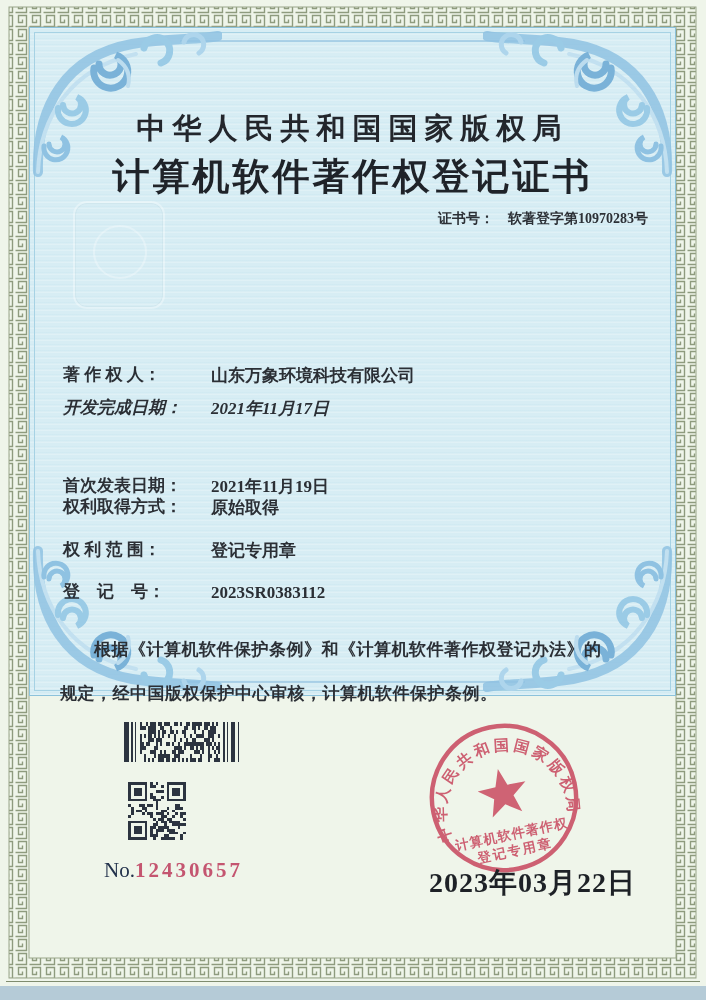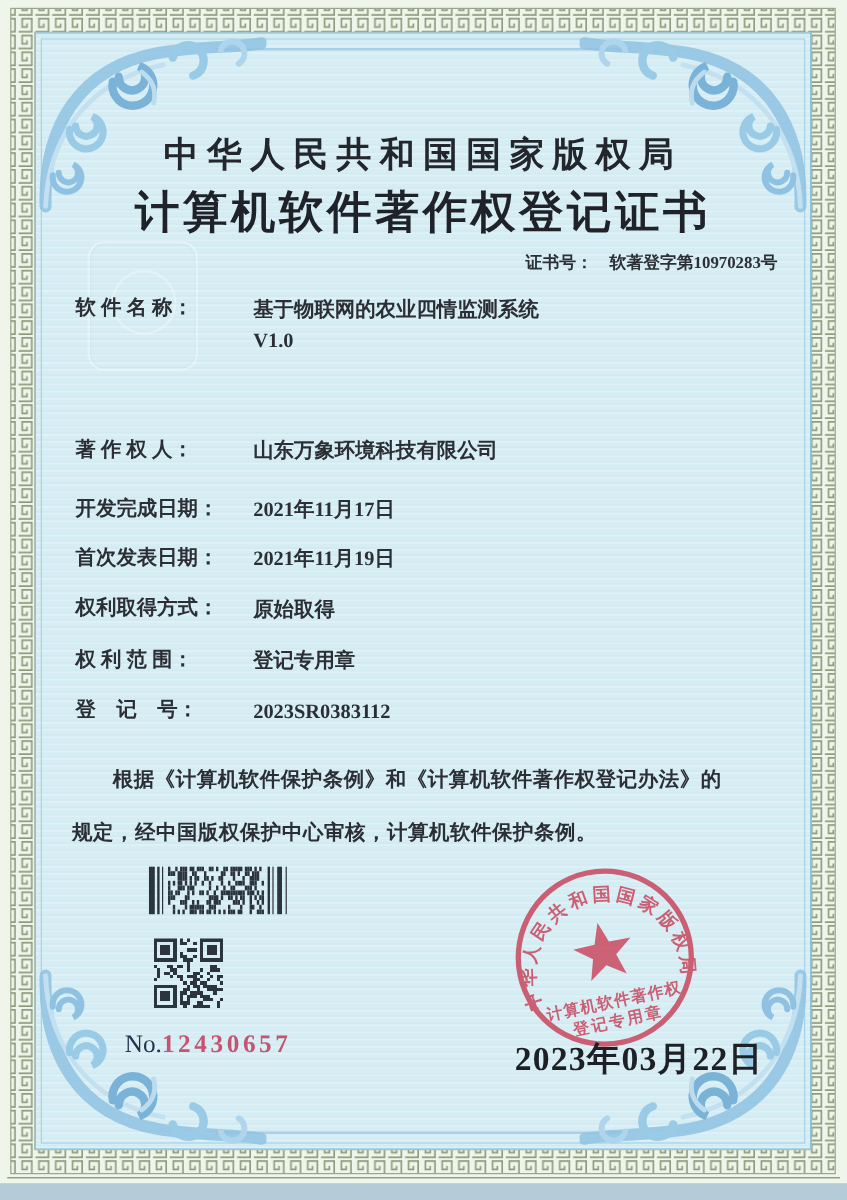--- a/index.html
+++ b/index.html
@@ -6,21 +6,21 @@
   .page{
     position:relative;width:706px;height:1000px;overflow:hidden;
     background:#eff5ea;
     font-family:"Liberation Serif","DejaVu Serif",serif;
   }
   .frame-svg{position:absolute;left:0;top:0;}
   .bottom-strip{position:absolute;left:0;bottom:0;width:706px;height:14px;background:#b5cbd7;}
   .bottom-line{position:absolute;left:6px;top:981px;width:694px;height:1px;background:#7f8c6e;}
 
   .content{
-    position:absolute;left:29px;top:27px;width:647px;height:931px;
+    position:absolute;left:29px;top:27px;width:647px;height:669px;
     background:#d7edf4;
     background-image:
       repeating-linear-gradient(0deg, rgba(255,255,255,.22) 0 1px, rgba(165,210,228,.10) 2px 3px, rgba(215,237,244,0) 3px 6px);
     border:1px solid #8cc2db;
     box-sizing:border-box;
   }
   .inner-line{position:absolute;left:4px;top:4px;right:4px;bottom:4px;border:1px solid #a6d2e4;pointer-events:none;}
 
   .corner{position:absolute;width:190px;height:150px;}
   .corner.tl{left:2px;top:2px;}
@@ -48,21 +48,21 @@
   }
   .cert-no{
     position:absolute;left:408px;top:182px;font-size:14px;font-weight:bold;color:#2c3036;white-space:nowrap;
   }
   .cert-no .gap{display:inline-block;width:14px;}
 
   .field{position:absolute;left:33px;font-size:17px;font-weight:bold;color:#2b2f35;white-space:nowrap;}
   .field .lbl{display:inline-block;width:148px;vertical-align:top;}
   .field .val{display:inline-block;vertical-align:top;line-height:26px;}
   .field .val .v2{display:block;}
-  .f1{top:217px;} .f2{top:299px;margin-top:36px;} .f3{top:384px;} .f4{top:425px;}
+  .f1{top:217px;} .f2{top:299px;margin-top:36px;} .f3{top:368px;font-style:italic;} .f4{top:446px;}
   .f5{top:467px;} .f6{top:510px;} .f7{top:552px;}
 
   .statement{
     position:absolute;left:30px;top:600px;width:592px;
     font-size:17px;font-weight:bold;color:#2b2f35;line-height:44px;letter-spacing:.5px;
   }
   .statement .l1{text-indent:2em;}
 
   .barcode{position:absolute;left:94px;top:694px;}
   .qrcode{position:absolute;left:98px;top:754px;}
@@ -150,23 +150,20 @@
     </svg>
 
     <div class="emboss"></div>
 
     <div class="authority">中华人民共和国国家版权局</div>
     <div class="cert-title">计算机软件著作权登记证书</div>
     <div class="cert-no">
       <span>证书号：</span><span class="gap"></span><span>软著登字第10970283号</span>
     </div>
 
-    <div class="field f1">
-      <span class="lbl">软 件 名 称：</span><span class="val"><span>基于物联网的农业四情监测系统</span><span class="v2">V1.0</span></span>
-    </div>
     <div class="field f2">
       <span class="lbl">著 作 权 人：</span><span class="val">山东万象环境科技有限公司</span>
     </div>
     <div class="field f3">
       <span class="lbl">开发完成日期：</span><span class="val">2021年11月17日</span>
     </div>
     <div class="field f4">
       <span class="lbl">首次发表日期：</span><span class="val">2021年11月19日</span>
     </div>
     <div class="field f5">

